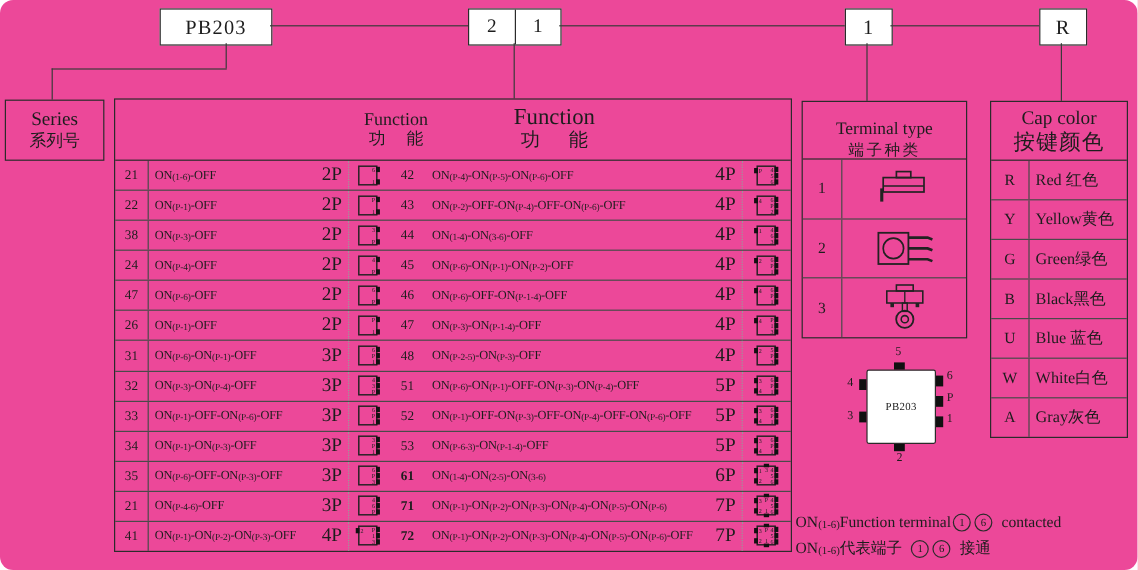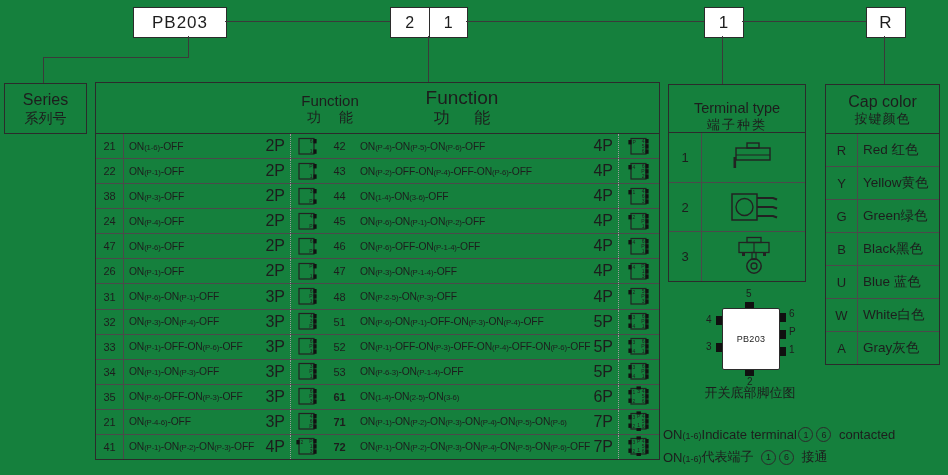--- a/index.html
+++ b/index.html
@@ -1,17 +1,17 @@
 <!DOCTYPE html>
 <html><head>
 <meta charset="utf-8">
 <style>
   html,body{margin:0;padding:0;background:#fff;}
-  .page{position:relative;width:948px;height:475px;background:#15803d;overflow:hidden;
-        font-family:Liberation Sans, sans-serif;color:#1d1d1d;}
+  .page{position:relative;width:948px;height:475px;background:#ec4899;overflow:hidden;
+        font-family:Liberation Serif, serif;color:#1d1d1d;border-radius:11px;}
   
   .obox{position:absolute;border:1.5px solid #2b2b2b;background:#fff;display:flex;
         align-items:center;justify-content:center;font-size:17px;letter-spacing:1px;}
   .obox.split{padding:0;letter-spacing:0;}
   .obox.split .cell{width:50%;height:100%;display:flex;align-items:center;justify-content:center;font-size:16px;}
   .obox.split .cell:first-child{border-right:1.5px solid #2b2b2b;}
   .line{position:absolute;background:#3a3a3a;}
   .hl{height:1.2px;} .vl{width:1.2px;}
   
   .series{position:absolute;left:4px;top:83px;width:81px;height:49px;border:1.5px solid #2b2b2b;
@@ -51,21 +51,21 @@
   .trow{flex:1;display:flex;min-height:0;}
   .trow + .trow{border-top:1px solid #4a4a4a;}
   .tnum{width:32px;flex:none;border-right:1px solid #4a4a4a;display:flex;align-items:center;
         justify-content:center;font-size:13px;}
   .ticon{flex:1;display:flex;align-items:center;justify-content:center;}
   
   .ctable{position:absolute;left:825px;top:84px;width:115px;height:281px;border:1.6px solid #2b2b2b;
           display:flex;flex-direction:column;box-sizing:border-box;}
   .chead{height:48px;flex:none;border-bottom:1.2px solid #2b2b2b;display:flex;flex-direction:column;
          align-items:center;justify-content:center;line-height:1.2;}
-  .chead .en{font-size:16px;} .chead .zh{font-size:13px;letter-spacing:1px;}
+  .chead .en{font-size:16px;} .chead .zh{font-size:18px;letter-spacing:1px;}
   .crow{flex:1;display:flex;min-height:0;}
   .crow + .crow{border-top:1px solid #4a4a4a;}
   .ccode{width:31px;flex:none;border-right:1px solid #4a4a4a;display:flex;align-items:center;
          justify-content:center;font-size:13px;}
   .clabel{flex:1;display:flex;align-items:center;font-size:13.5px;padding-left:5px;white-space:nowrap;}
   
   .chip{position:absolute;left:722px;top:308px;width:58px;height:62px;border:1.4px solid #2b2b2b;
         border-radius:2px;display:flex;align-items:center;justify-content:center;font-size:9px;
         letter-spacing:0.3px;box-sizing:border-box;background:#fff;}
   .pin{position:absolute;background:#101010;}
@@ -703,25 +703,24 @@
        <div class="plabel" style="left:706px;top:314px;">4</div>
       <div class="pin" style="left:716px;top:343px;width:6px;height:9px;"></div>
        <div class="plabel" style="left:706px;top:341px;">3</div>
       <div class="pin" style="left:780px;top:313px;width:6px;height:9px;"></div>
        <div class="plabel" style="left:789px;top:308px;">6</div>
       <div class="pin" style="left:780px;top:330px;width:6px;height:9px;"></div>
        <div class="plabel" style="left:789px;top:326px;">P</div>
       <div class="pin" style="left:780px;top:347px;width:6px;height:9px;"></div>
        <div class="plabel" style="left:789px;top:344px;">1</div>
     </div>
-  <div class="cap" style="left:672px;top:384px;width:156px;">开关底部脚位图</div>
   <div class="note" style="left:663px;top:427px;" id="note0">
       <span>ON</span>
       <span class="sm">(1-6)</span>
-      <span>Indicate terminal </span>
+      <span>Function terminal </span>
       <span class="circ">1</span>
       <span class="circ">6</span>
       <span class="gap"></span>
       <span>contacted</span>
     </div>
   <div class="note" style="left:663px;top:448px;" id="note1">
       <span>ON</span>
       <span class="sm">(1-6)</span>
       <span>代表端子 </span>
       <span class="gap"></span>

